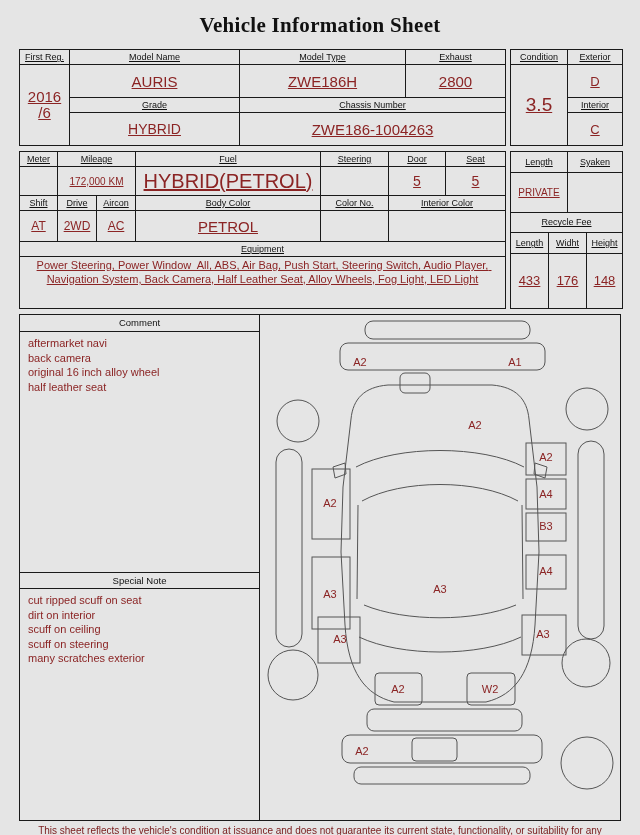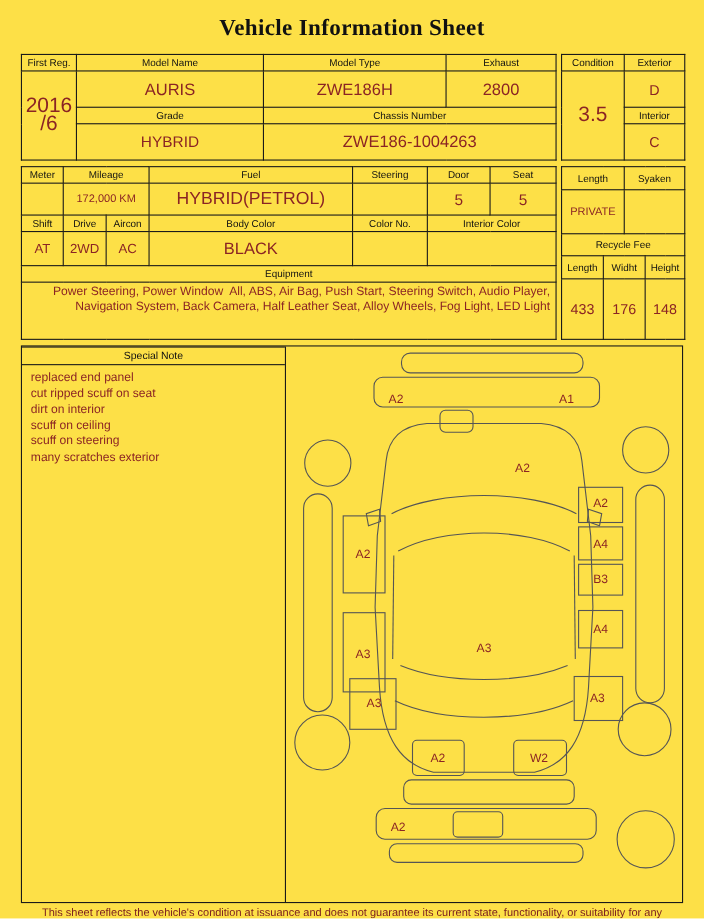--- a/index.html
+++ b/index.html
@@ -1,45 +1,45 @@
 <!DOCTYPE html>
 <html><head>
 <meta charset="utf-8">
 <style>
   * { box-sizing: border-box; }
   html,body { margin:0; padding:0; background:#fff; }
   body { font-family:"Liberation Sans", sans-serif; color:#111; }
-  .page { width:640px; height:835px; padding:0 19px; position:relative; background:#fde047; overflow:hidden; }
+  .page { width:640px; height:835px; padding:0 19px; position:relative; background:#e5e5e5; overflow:hidden; }
 
   .title { font-family:"Liberation Serif", serif; font-size:21px; font-weight:600;
            text-align:center; margin:0; padding:13px 0 11px; letter-spacing:.3px; }
 
   .rowflex { display:flex; gap:4px; margin-bottom:5px; }
 
   table.grid { border-collapse:collapse; table-layout:fixed; }
-  .grid th, .grid td { border:1px solid #1a1a1a; overflow:hidden; padding:0; }
+  .grid th, .grid td { border:1px solid #1a1a1a; overflow:hidden; padding:0;text-decoration:underline; }
   .grid th { font-weight:normal; font-size:9px; height:15px; text-align:center; color:#111; padding:1px 2px; }
   .grid td { color:#8b2424; text-align:center; vertical-align:middle; }
 
   tr.h32 td { height:33px; }
   tr.h28 td { height:29px; }
   tr.h30 td { height:31px; }
   tr.h42 td { height:42px; }
   tr.h40 td { height:40px; }
 
   .fs10 { font-size:10px; }
   .fs12 { font-size:12px; }
   .fs13 { font-size:13px; }
   .fs14 { font-size:14px; }
   .fs15 { font-size:15px; }
-  .fs16 { font-size:16px; }
+  .fs16 { font-size:20px; }
   .fs19 { font-size:19px; }
 
-  td.firstreg { white-space:pre-line; line-height:16px; font-size:19px; }
-  td.eqtext { text-align:right; vertical-align:top; font-size:11px; line-height:13.5px;
+  td.firstreg { white-space:pre-line; line-height:16px; font-size:15px; }
+  td.eqtext { text-align:center; vertical-align:top; font-size:11px; line-height:13.5px;
               padding:2px 5px; height:52px; white-space:pre-wrap; }
 
   .lower { display:flex; border:1px solid #1a1a1a; height:507px; }
   .comment-col { width:242px; border-right:1px solid #1a1a1a; display:flex; flex-direction:column; }
   .sec-hdr { height:17px; line-height:16px; font-size:9.5px; text-align:center;
              border-bottom:1px solid #1a1a1a; color:#111; }
   .sec-hdr.special { border-top:1px solid #1a1a1a; }
   .comment-lines { height:240px; padding:4px 4px 0 8px; }
   .note-lines { flex:1; padding:4px 4px 0 8px; }
   .redline { color:#8b2424; font-size:11px; line-height:14.5px; }
@@ -147,21 +147,21 @@
         <th>Drive</th>
         <th>Aircon</th>
         <th>Body Color</th>
         <th>Color No.</th>
         <th colspan="2">Interior Color</th>
       </tr>
       <tr class="h30">
         <td class="fs12">AT</td>
         <td class="fs12">2WD</td>
         <td class="fs12">AC</td>
-        <td class="fs15">BLACK</td>
+        <td class="fs15">PETROL</td>
         <td></td>
         <td colspan="2"></td>
       </tr>
       <tr>
         <th colspan="7">Equipment</th>
       </tr>
       <tr>
         <td colspan="7" class="eqtext">Power Steering, Power Window  All, ABS, Air Bag, Push Start, Steering Switch, Audio Player, Navigation System, Back Camera, Half Leather Seat, Alloy Wheels, Fog Light, LED Light</td>
       </tr>
     </tbody>
@@ -197,23 +197,29 @@
         <td colspan="2" class="fs13">433</td>
         <td colspan="2" class="fs13">176</td>
         <td colspan="2" class="fs13">148</td>
       </tr>
     </tbody>
       </table>
   </div>
 
   <div class="lower">
     <div class="comment-col">
+      <div class="sec-hdr">Comment</div>
+      <div class="comment-lines">
+        <div class="redline">aftermarket navi</div>
+        <div class="redline">back camera</div>
+        <div class="redline">original 16 inch alloy wheel</div>
+        <div class="redline">half leather seat</div>
+      </div>
       <div class="sec-hdr special">Special Note</div>
       <div class="note-lines">
-        <div class="redline">replaced end panel</div>
         <div class="redline">cut ripped scuff on seat</div>
         <div class="redline">dirt on interior</div>
         <div class="redline">scuff on ceiling</div>
         <div class="redline">scuff on steering</div>
         <div class="redline">many scratches exterior</div>
       </div>
     </div>
 
     <div class="diagram-area">
       <svg width="360" height="500" viewBox="0 0 360 500" xmlns="http://www.w3.org/2000/svg">

